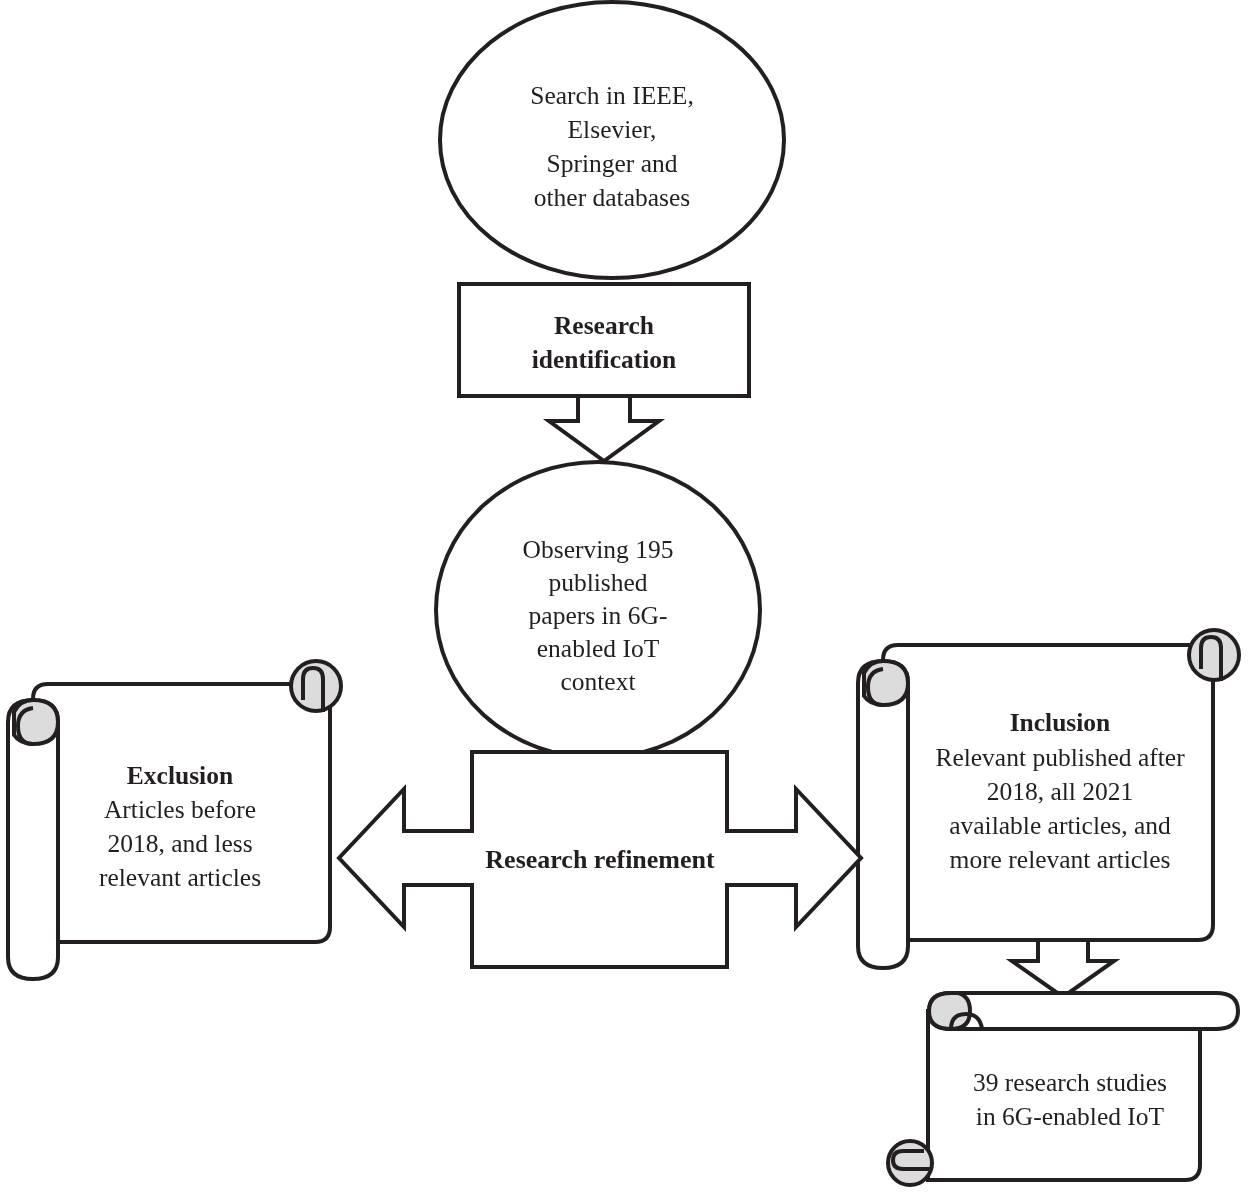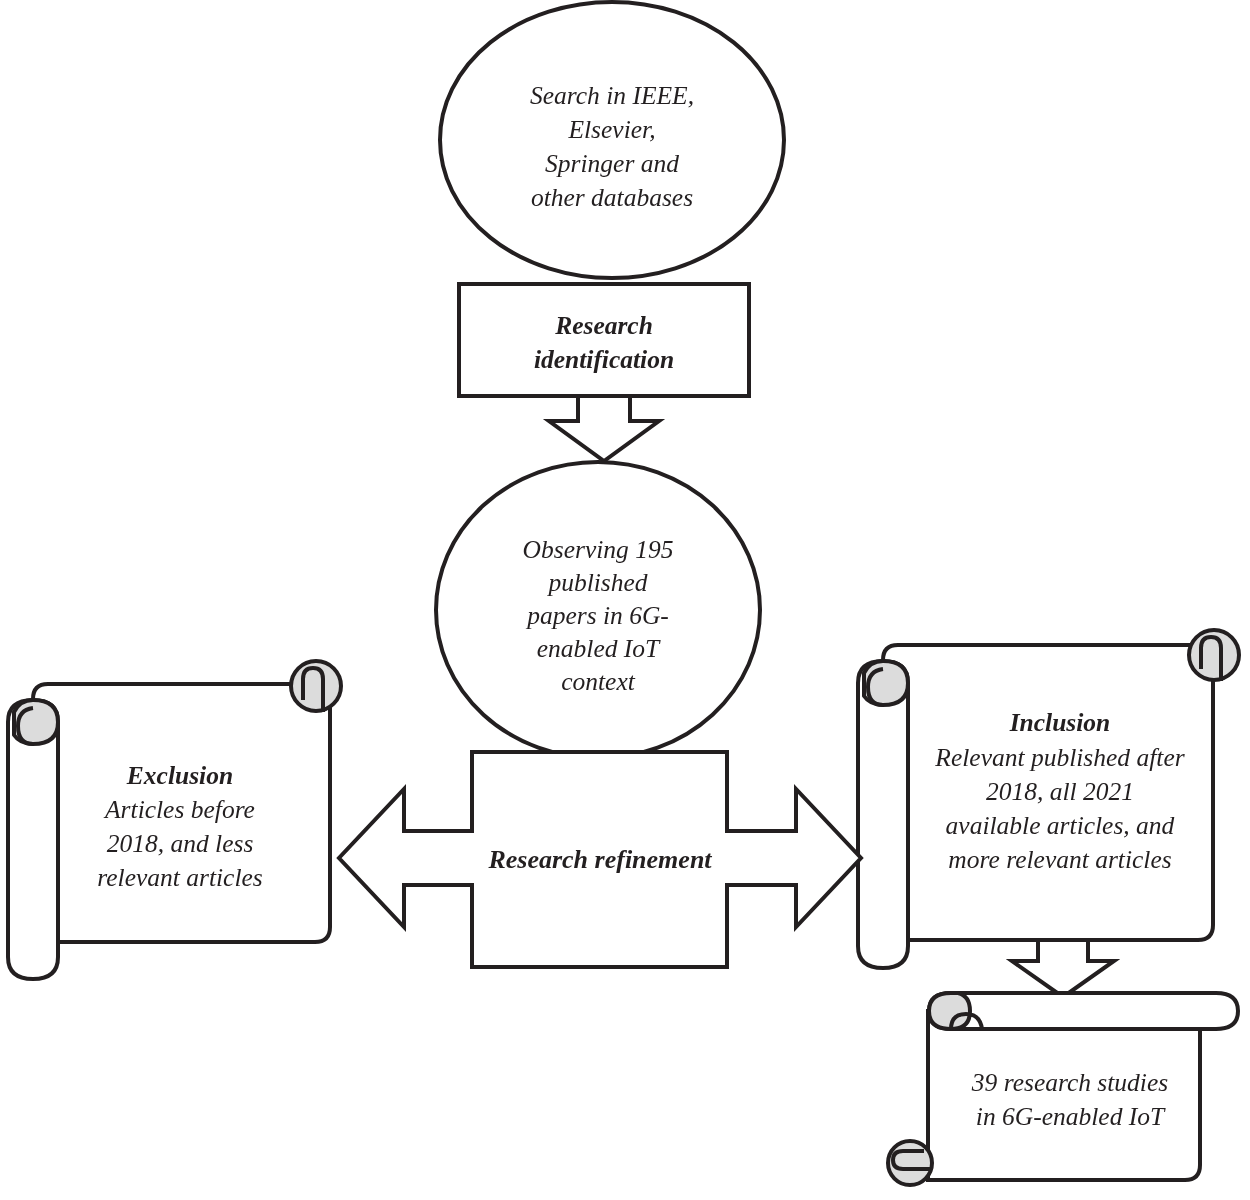--- a/index.html
+++ b/index.html
@@ -10,21 +10,20 @@
   body {
     width: 1250px;
     height: 1200px;
     font-family: "Liberation Serif", "DejaVu Serif", serif;
     overflow: hidden;
   }
   #flowchart-root {
     position: relative;
     width: 1250px;
     height: 1200px;
-    font-style: italic;
   }
   svg.diagram {
     display: block;
     width: 1250px;
     height: 1200px;
   }
   .stroke {
     fill: none;
     stroke: #231f20;
     stroke-width: 4;

